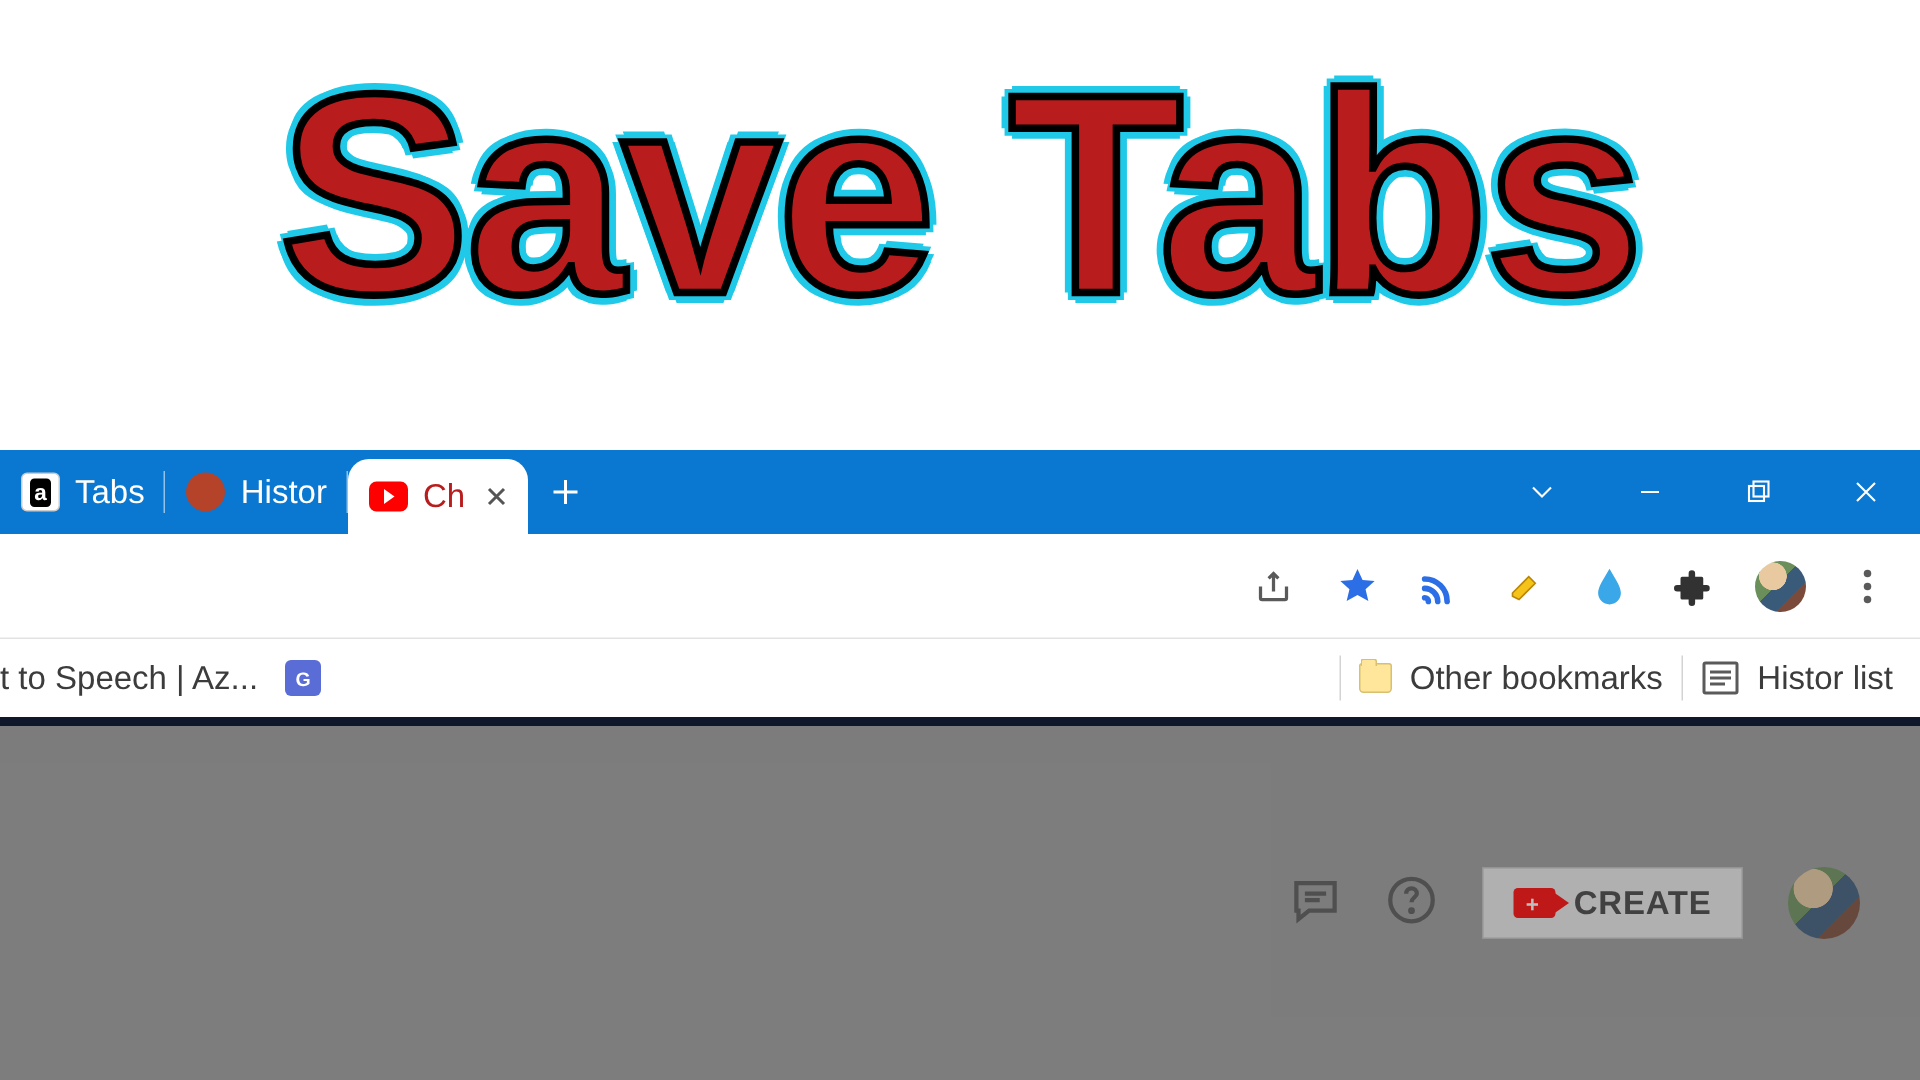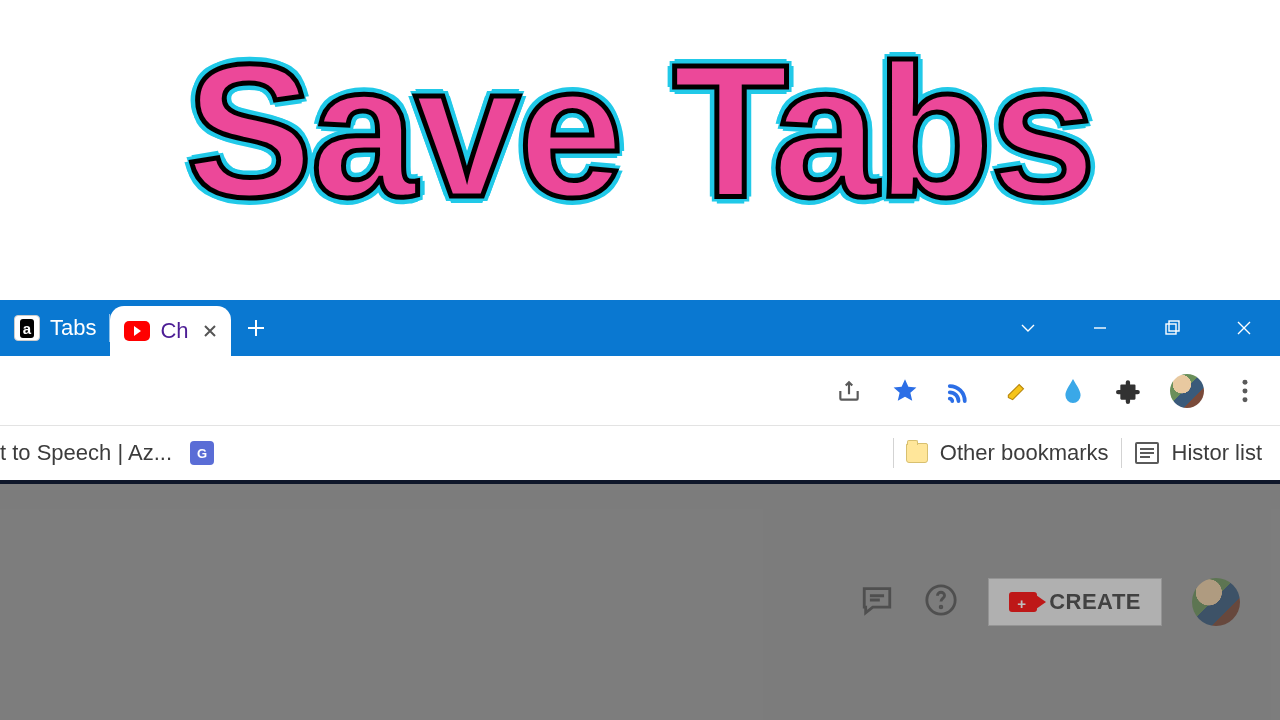--- a/index.html
+++ b/index.html
@@ -9,21 +9,21 @@
     width: 100%;
     height: 300px;
     display: flex;
     align-items: center;
     justify-content: center;
     background: #fff;
   }
   .hero-text {
     font-size: 190px;
     font-weight: 700;
-    color: #ec4899;
+    color: #b91c1c;
     -webkit-text-stroke: 5px #000;
     text-shadow:
       0 0 0 #000,
       7px 0 0 #21c9e8,
       -7px 0 0 #21c9e8,
       0 7px 0 #21c9e8,
       0 -7px 0 #21c9e8,
       5px 5px 0 #21c9e8,
       -5px -5px 0 #21c9e8,
       5px -5px 0 #21c9e8,
@@ -49,21 +49,21 @@
     padding: 0 14px 0 14px;
     color: #fff;
     font-size: 22px;
     max-width: 155px;
     overflow: hidden;
     white-space: nowrap;
     position: relative;
   }
   .tab.active {
     background: #fff;
-    color: #4c1d95;
+    color: #b91c1c;
     border-radius: 14px 14px 0 0;
     margin-top: 6px;
     padding-right: 10px;
   }
   .tab:not(.active)::after {
     content: '';
     position: absolute;
     right: 0;
     top: 14px;
     bottom: 14px;
@@ -110,21 +110,21 @@
   
   .toolbar {
     width:100%; height:70px; background:#fff; border-bottom:1px solid #e3e3e3;
     display:flex; align-items:center; justify-content:flex-end;
     gap:26px; padding:0 20px 0 0;
   }
   .tool-icon { width:30px; height:30px; display:flex; align-items:center; justify-content:center; }
 
   
   .bookmarks {
-    width:100%; height:58px; background:#fff; border-bottom:4px solid #0f172a;
+    width:100%; height:58px; background:#fff; border-bottom:6px solid #0f172a;
     display:flex; align-items:center; font-size:22px; color:#3c3c3c;
     padding:0 18px 0 0;
   }
   .bm-left { display:flex; align-items:center; gap:18px; padding-left:0;}
   .bm-left .trunc { padding-left:0; }
   .bm-icon-g {
     width:24px; height:24px; background:#5a6dd6; border-radius:4px;
     display:flex; align-items:center; justify-content:center; color:#fff; font-size:13px; font-weight:700;
   }
   .bm-right { margin-left:auto; display:flex; align-items:center; gap:12px;}
@@ -178,20 +178,24 @@
 <div class="tabbar">
 
   <div class="tab">
     <span class="favicon fav-amazon">
         <span>a</span>
       </span>
     <span class="label">Tabs</span>
   </div>
 
 
+  <div class="tab">
+    <span class="favicon fav-badge"></span>
+    <span class="label">Histor</span>
+  </div>
 
   <div class="tab active">
     <span class="favicon fav-yt"></span>
     <span class="label">Ch</span>
     <span class="tab-close">
       <svg width="14" height="14" viewBox="0 0 14 14">
           <path d="M2 2 L12 12 M12 2 L2 12" stroke="#555" stroke-width="2"></path>
         </svg>
     </span>
   </div>

